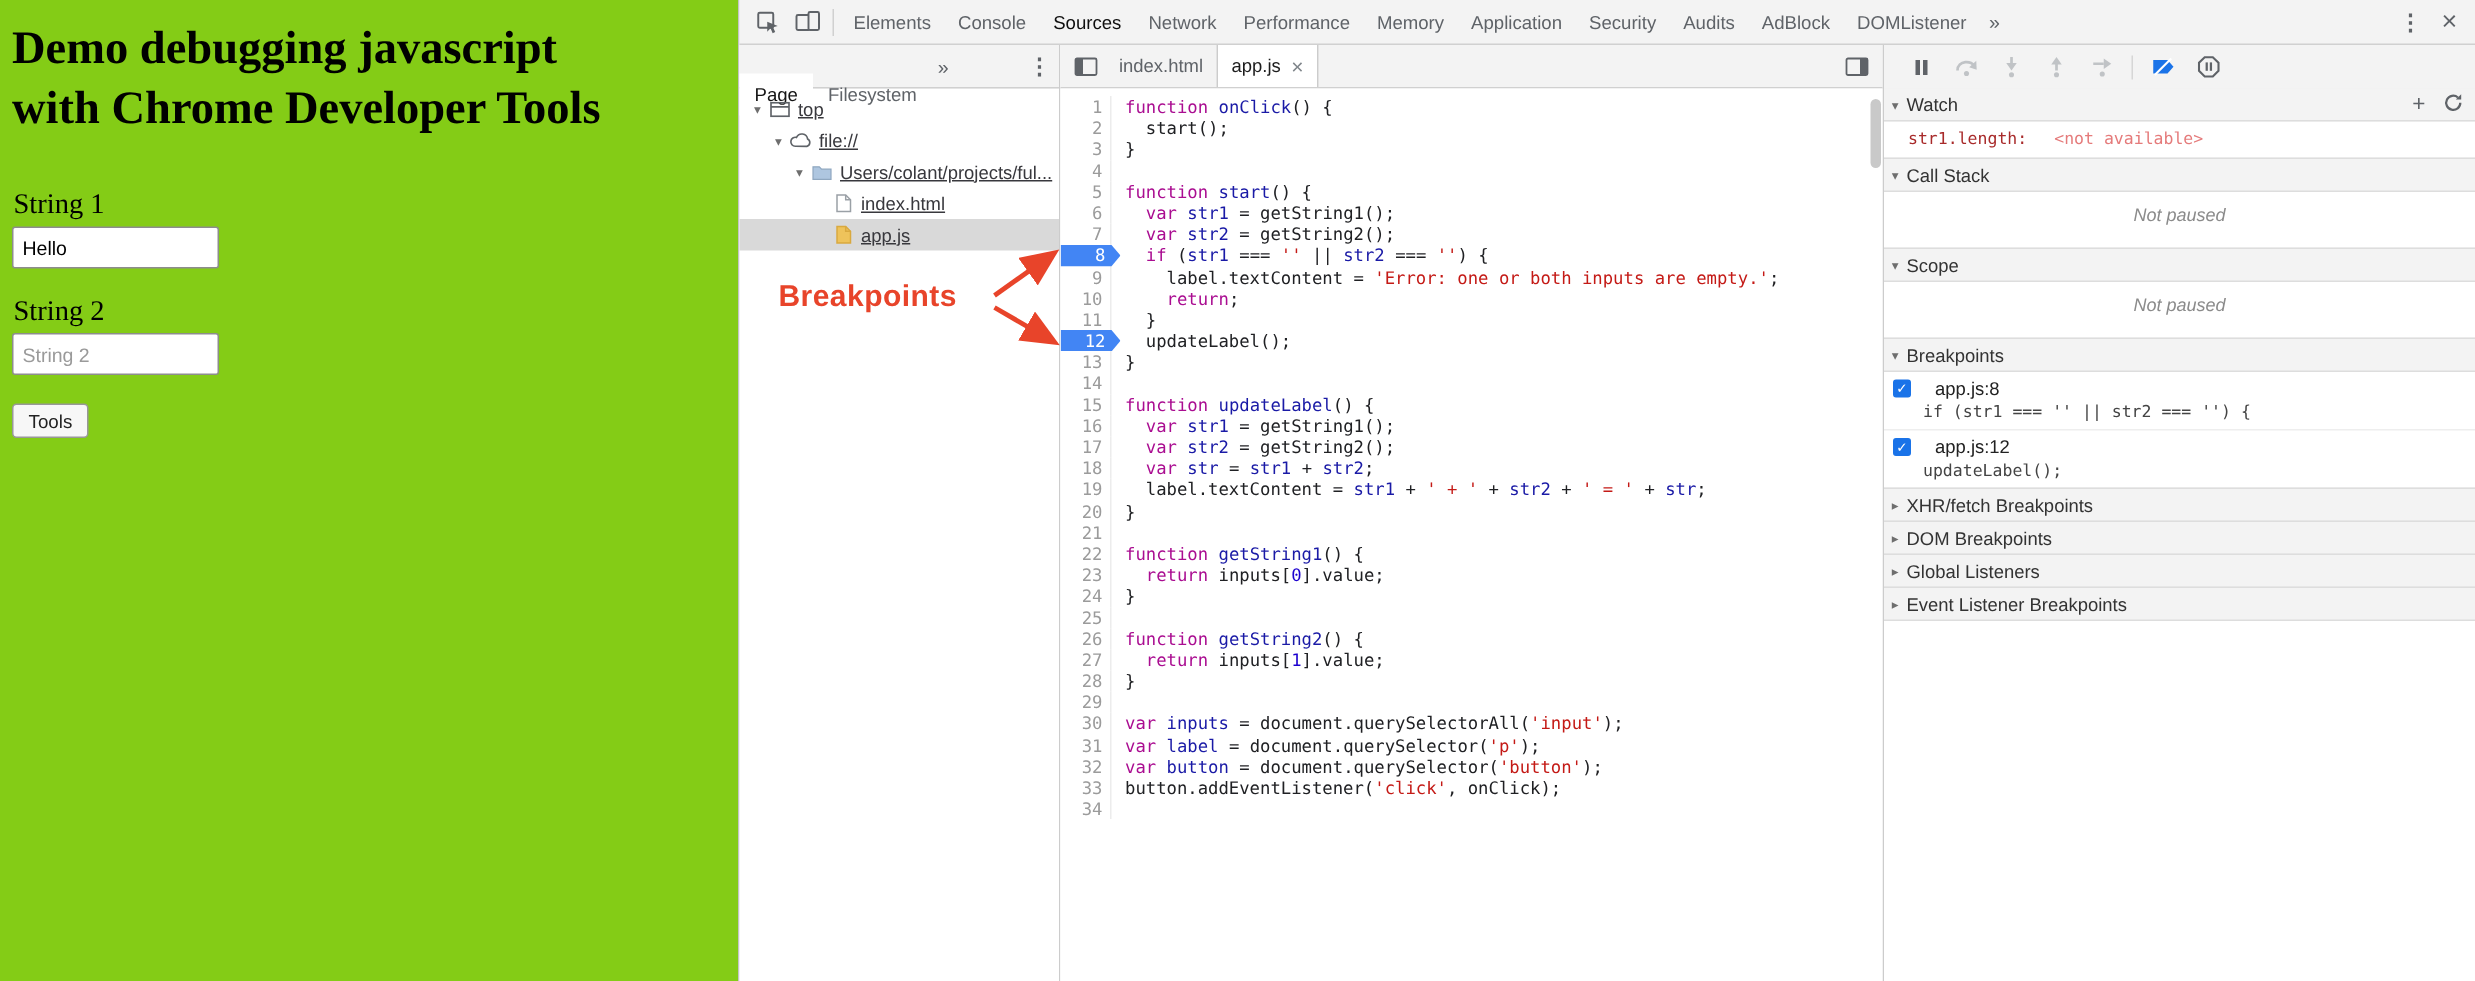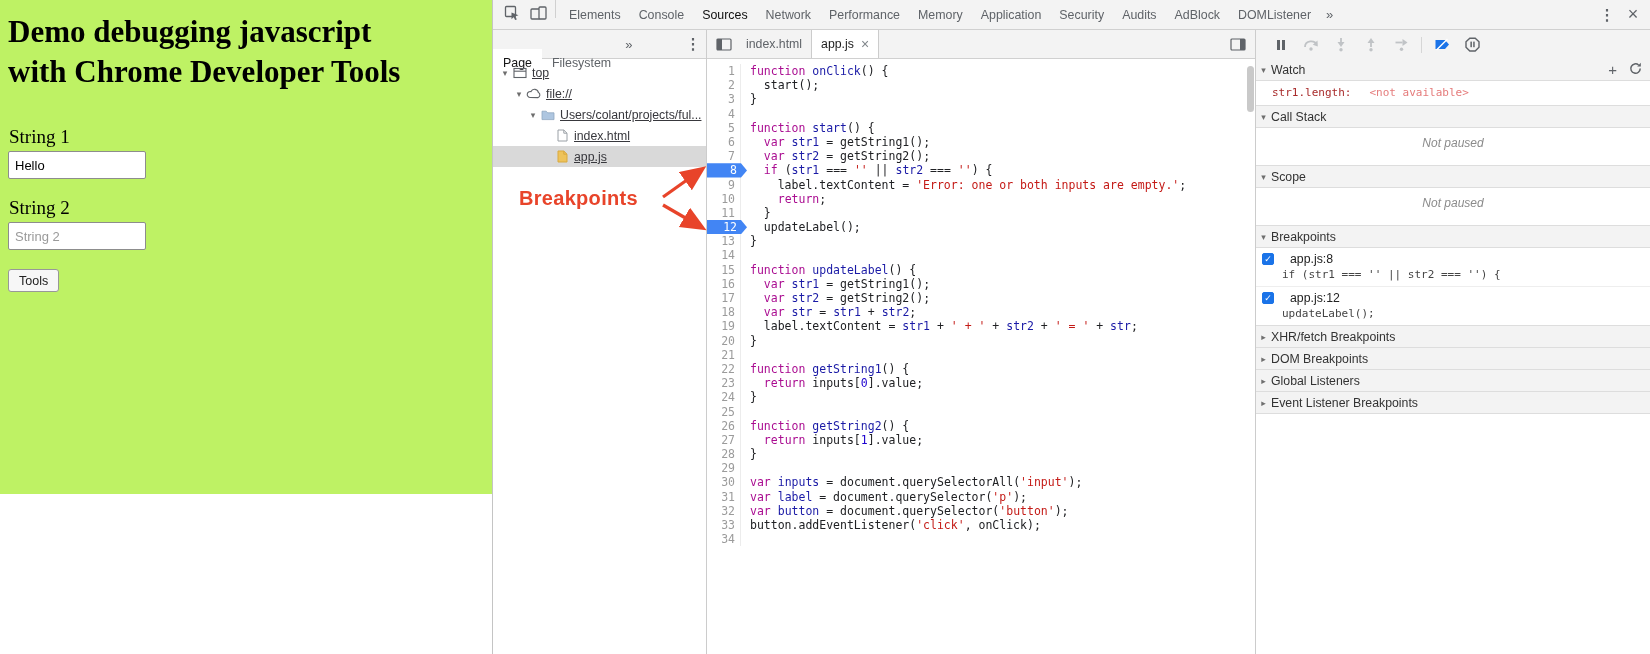--- a/index.html
+++ b/index.html
@@ -3,38 +3,38 @@
 <meta charset="utf-8">
 <style>
   * { box-sizing: border-box; }
   html,body { margin:0; padding:0; }
   body {
     width:1650px; height:654px; position:relative; overflow:hidden;
     background:#fff; font-family:"Liberation Sans", sans-serif;
   }
 
   
-  .webpage { position:absolute; left:0; top:0; width:492px; height:494px; background:#bef264;padding-left:40px; }
+  .webpage { position:absolute; left:0; top:0; width:492px; height:654px; background:#84cc16;padding-left:40px; }
   .page-title { position:absolute; left:8px; top:12px; margin:0;
     font-family:"Liberation Serif", serif; font-weight:bold; font-size:31px; line-height:40px; color:#000; }
   .field-label { position:absolute; left:9px; font-family:"Liberation Serif", serif; font-size:19px; color:#000; }
   #lbl1 { top:126px; } #lbl2 { top:197px; }
   .txt { position:absolute; left:8px; width:138px; height:28px; border:1px solid #8d8d8d; border-radius:2px;
     padding:0 6px; font-size:13px; font-family:"Liberation Sans",sans-serif; color:#000; background:#fff; }
   .txt::placeholder { color:#9a9a9a; }
   #in1 { top:151px; } #in2 { top:222px; }
   .concat { position:absolute; left:8px; top:269px; height:23px; padding:0 10px;
     font-size:12.5px; font-family:"Liberation Sans",sans-serif; color:#222;
     border:1px solid #989898; border-radius:3px; background:#f7f7f7; }
 
   
   .devtools { position:absolute; left:492px; top:0; width:1158px; height:654px;
     border-left:1px solid #c4c4c4; background:#fff; display:flex; flex-direction:column; font-size:12px; color:#333; }
 
-  .dt-top { height:30px; flex:0 0 30px; display:flex; background:#f3f3f3;
+  .dt-top { height:30px; flex:0 0 30px; display:flex; align-items:center; background:#f3f3f3;
     border-bottom:1px solid #d0d0d0; padding-left:6px; }
   .icon-btn { width:26px; height:26px; display:flex; align-items:center; justify-content:center; flex:0 0 auto; }
   .dt-top-sep { width:1px; height:18px; background:#d0d0d0; margin:0 4px; flex:0 0 1px; }
   .dt-tabs { display:flex; height:100%; align-items:stretch; }
   .dt-tab { padding:0 9px; display:flex; align-items:center; font-size:12.4px; color:#5f6368; white-space:nowrap; }
   .dt-tab.sel { color:#0f0f0f; }
   .dt-tab.more { font-size:13px; padding:0 6px; }
   .dt-top-right { margin-left:auto; display:flex; align-items:center; padding-right:4px; }
   .kebab { font-size:15px; color:#5f6368; font-weight:bold; }
   .close-x { font-size:18px; color:#5f6368; }

